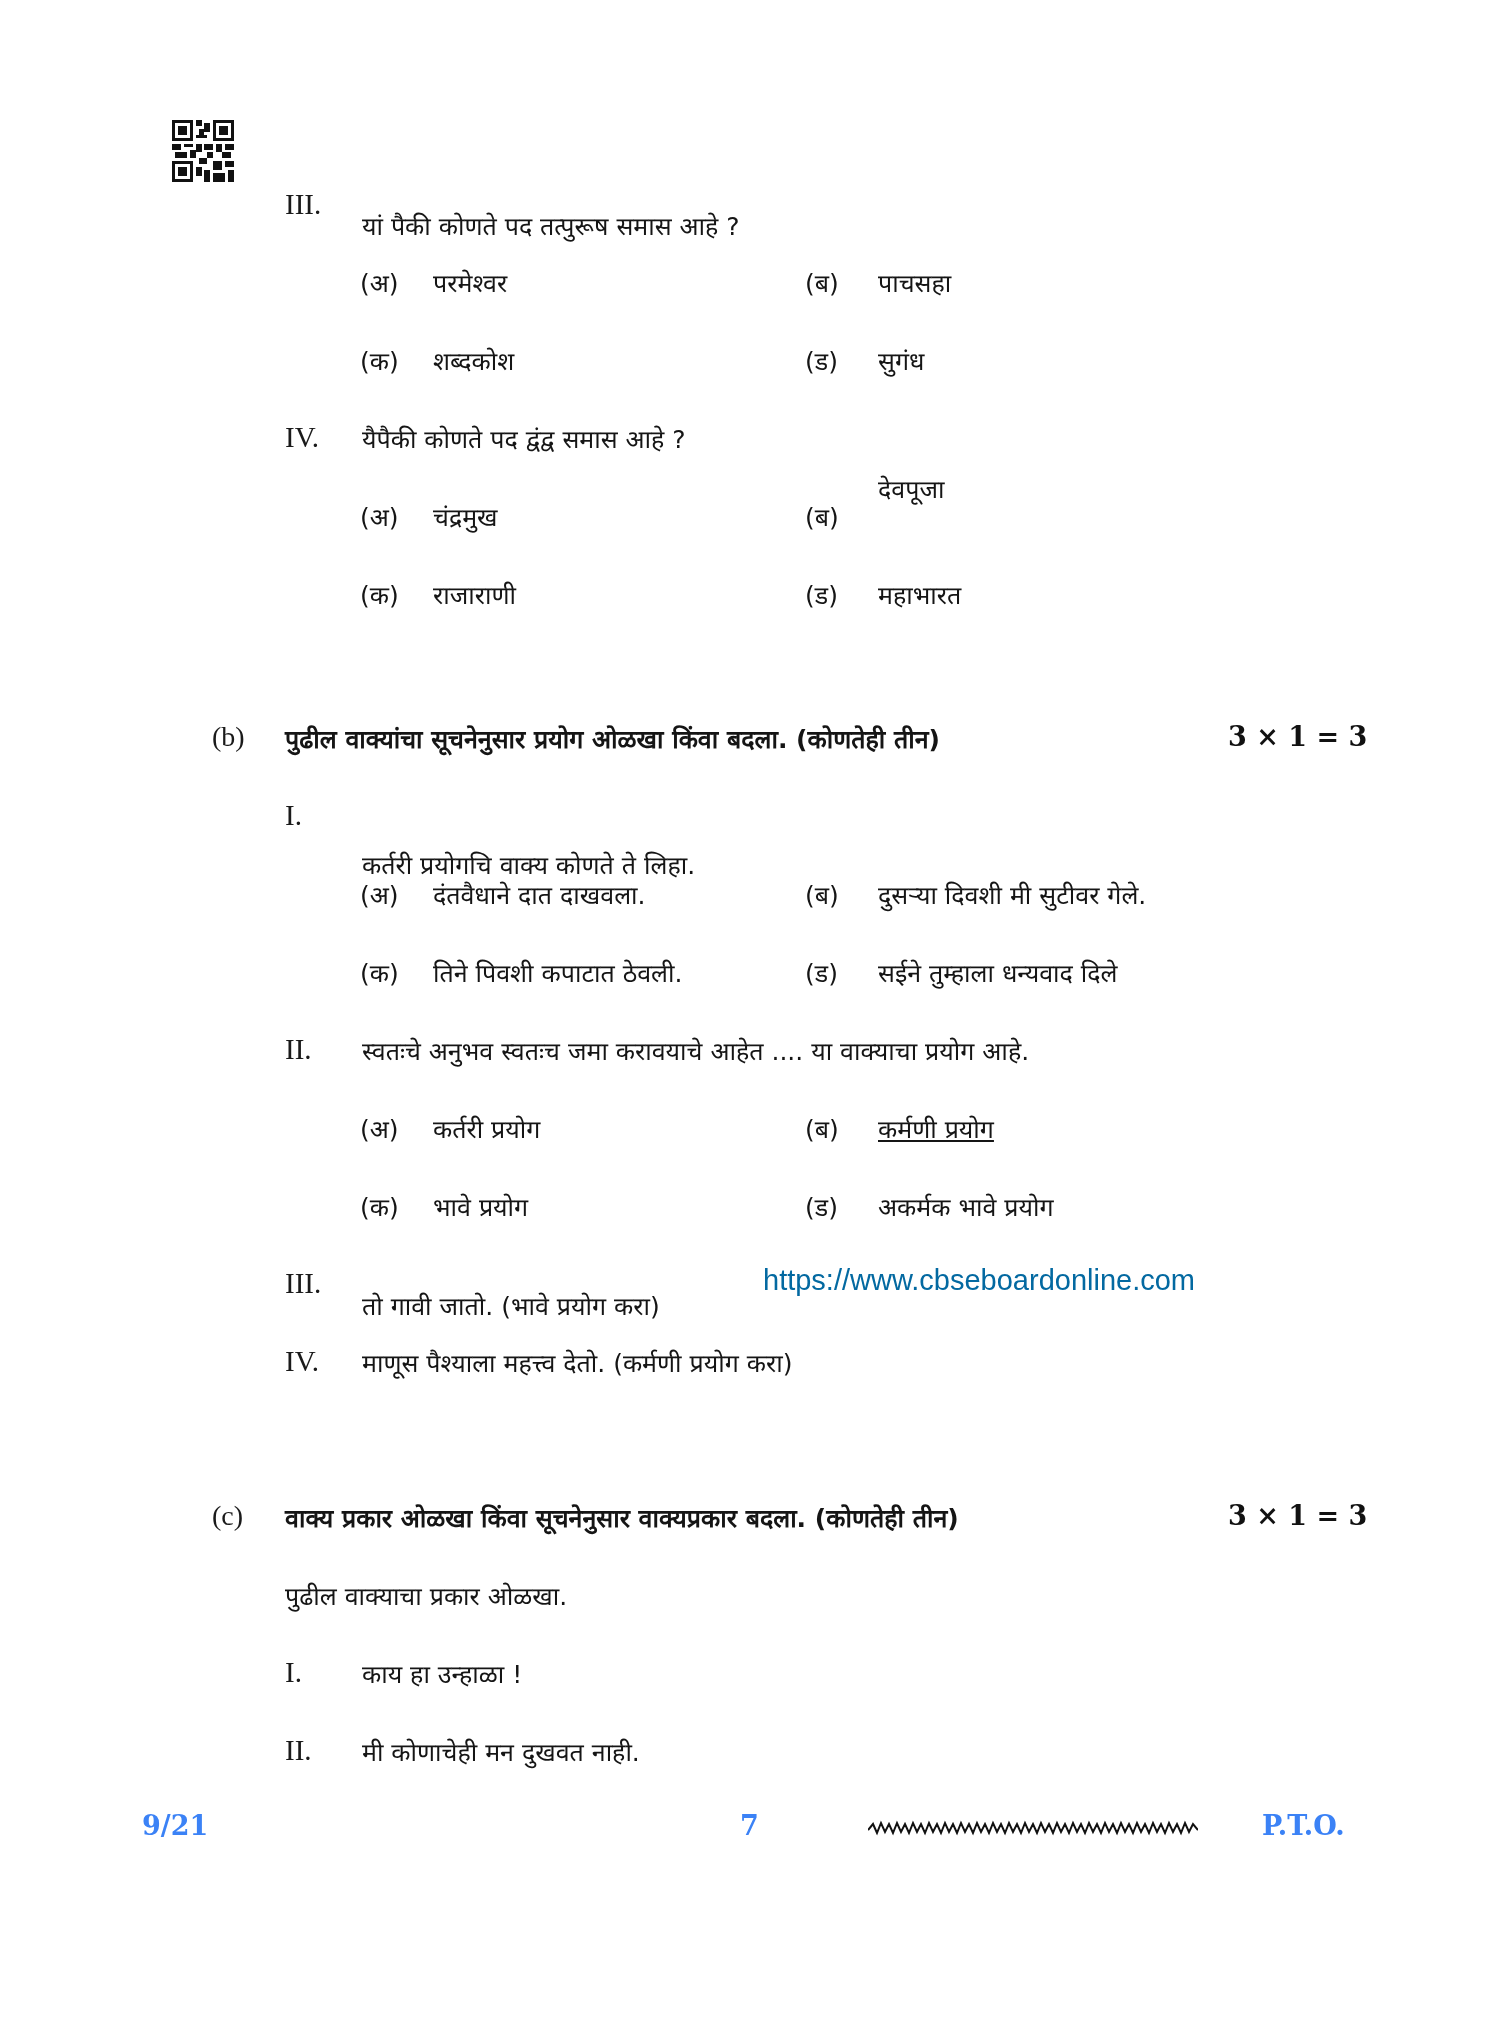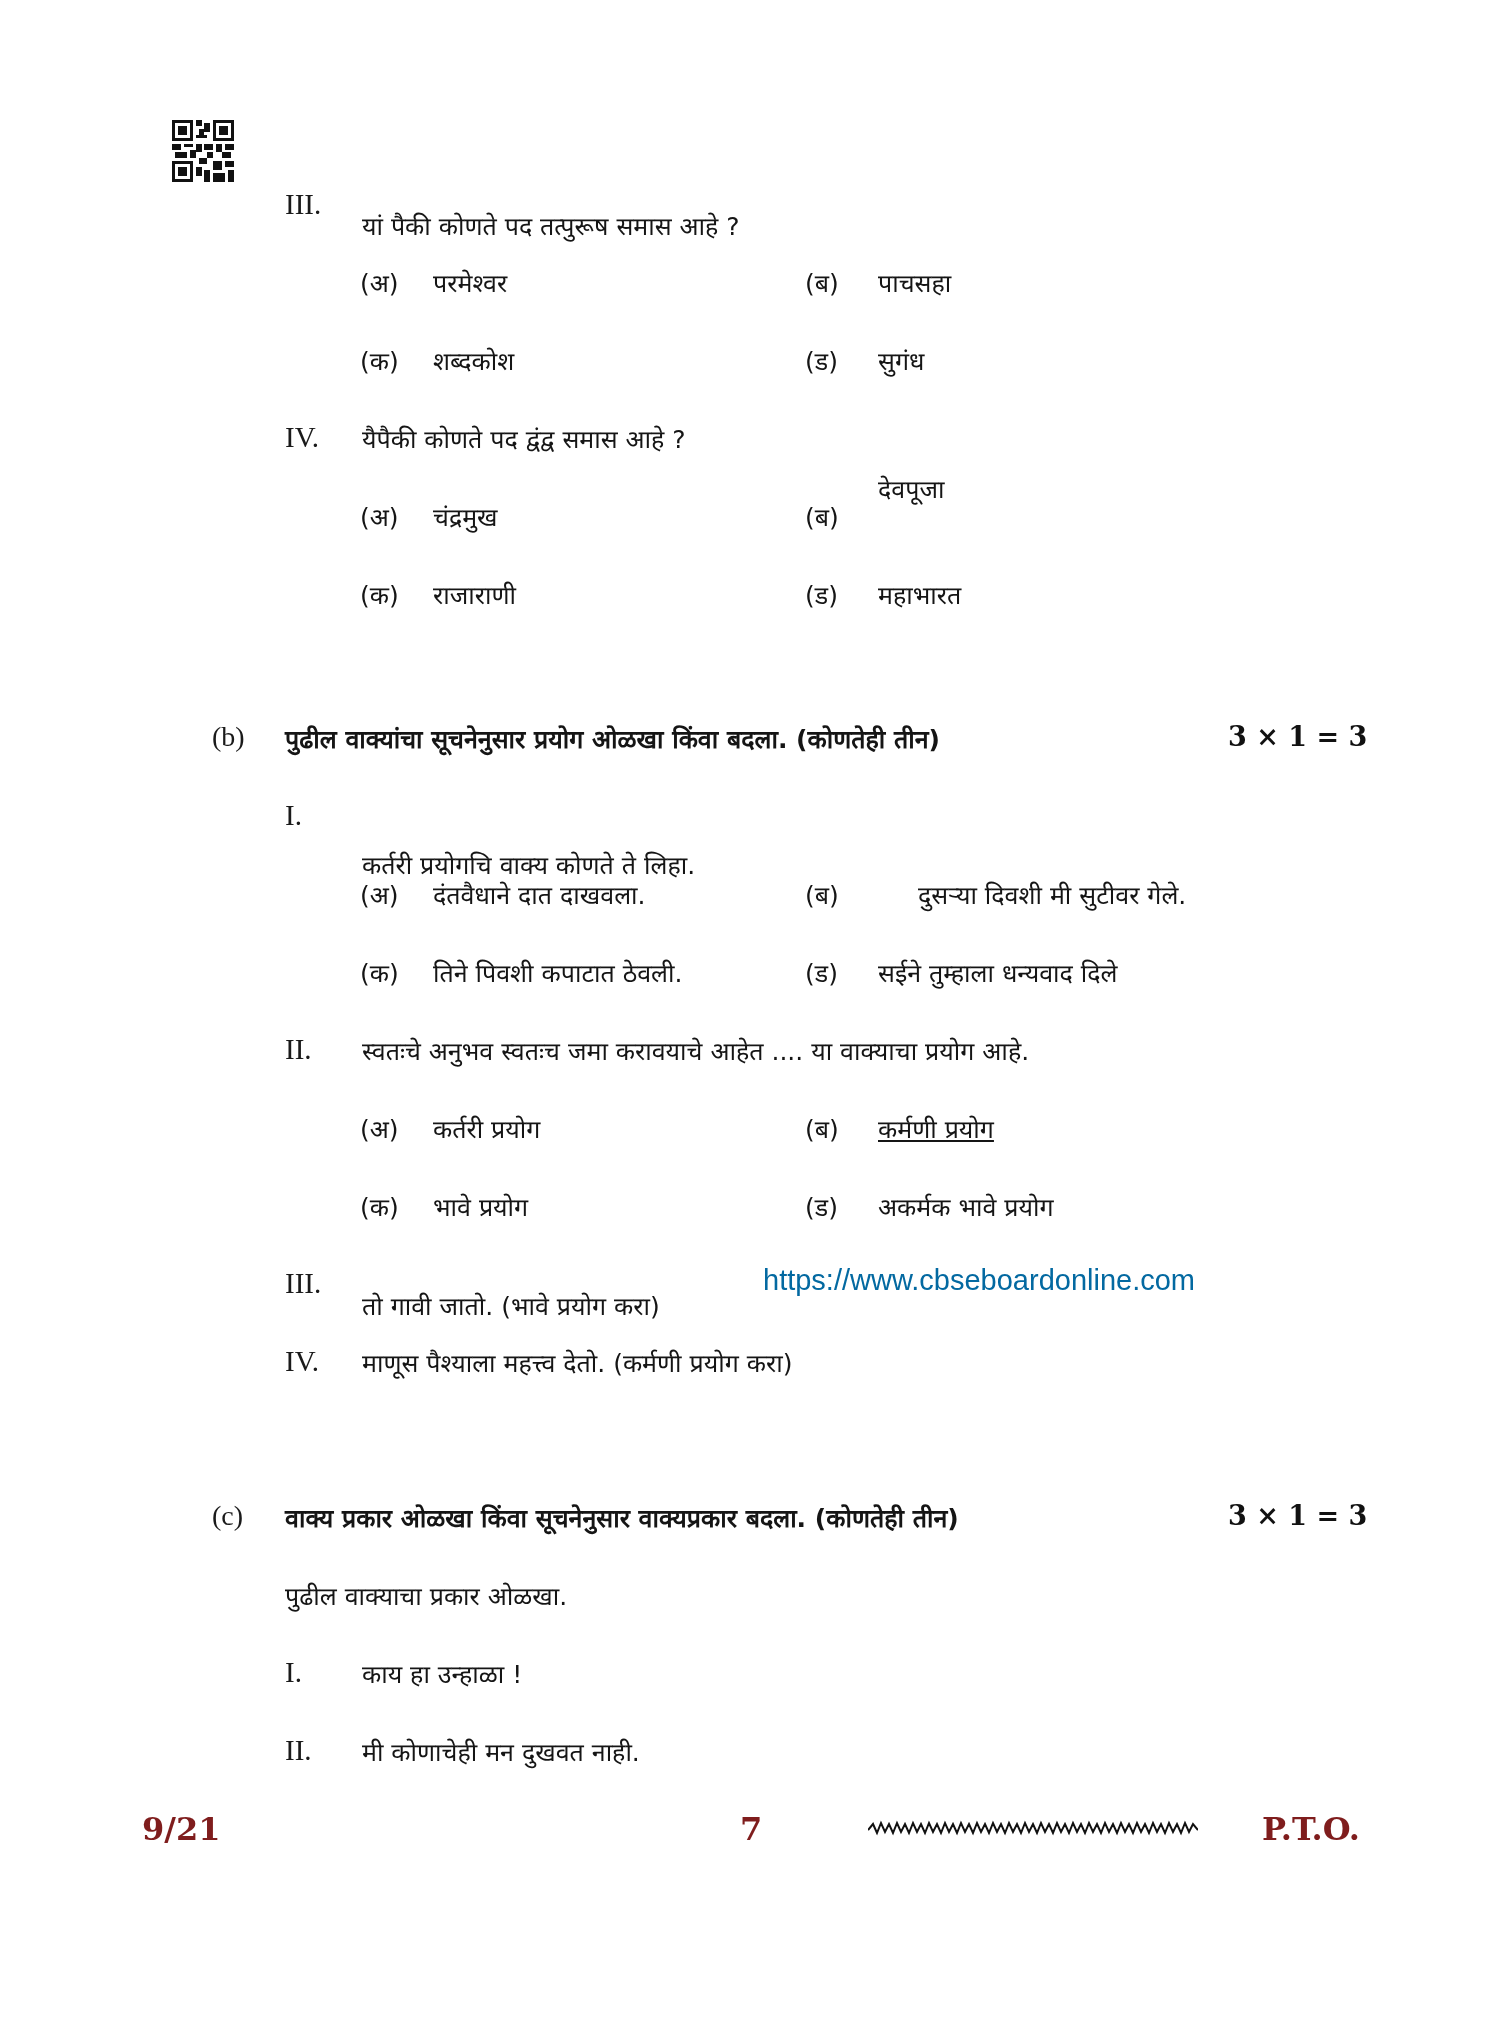--- a/index.html
+++ b/index.html
@@ -50,23 +50,23 @@
       font-weight: bold;
       color: #111111;
     }
     .url {
       font-family: "Liberation Sans", sans-serif;
       font-size: 29px;
       color: #0369a1;
     }
     .footer-code, .footer-pto, .footer-page {
       font-family: "DejaVu Serif", serif;
-      font-size: 32px;
+      font-size: 27px;
       font-weight: bold;
-      color: #7f1d1d;
+      color: #3b82f6;
     }
     .wavy {
       position: absolute;
       left: 868px;
       top: 1818px;
       width: 330px;
       height: 20px;
     }
   </style>
 </head>
@@ -135,21 +135,21 @@
 <div class="abs sec-label" style="left:212px; top:721px;">(b)</div>
 <div class="abs mr bold" style="left:285px; top:721px;">पुढील वाक्यांचा सूचनेनुसार प्रयोग ओळखा किंवा बदला. (कोणतेही तीन)</div>
 <div class="abs marks" style="left:1228px; top:721px;">3 × 1 = 3</div>
 
 <div class="abs roman" style="left:285px; top:799px;">I.</div>
 <div class="abs mr" style="left:362px; top:799px;margin-top:48px;">कर्तरी प्रयोगचि वाक्य कोणते ते लिहा.</div>
 
 <div class="abs opt-label" style="left:360px; top:877px;">(अ)</div>
 <div class="abs mr" style="left:433px; top:877px;">दंतवैधाने दात दाखवला.</div>
 <div class="abs opt-label" style="left:805px; top:877px;">(ब)</div>
-<div class="abs mr" style="left:878px; top:877px;margin-left:40px;">दुसऱ्या दिवशी मी सुटीवर गेले.</div>
+<div class="abs mr" style="left:878px; top:877px;">दुसऱ्या दिवशी मी सुटीवर गेले.</div>
 
 <div class="abs opt-label" style="left:360px; top:955px;">(क)</div>
 <div class="abs mr" style="left:433px; top:955px;">तिने पिवशी कपाटात ठेवली.</div>
 <div class="abs opt-label" style="left:805px; top:955px;">(ड)</div>
 <div class="abs mr" style="left:878px; top:955px;">सईने तुम्हाला धन्यवाद दिले</div>
 
 <div class="abs roman" style="left:285px; top:1033px;">II.</div>
 <div class="abs mr" style="left:362px; top:1033px;">स्वतःचे अनुभव स्वतःच जमा करावयाचे आहेत .... या वाक्याचा प्रयोग आहे.</div>
 
 <div class="abs opt-label" style="left:360px; top:1111px;">(अ)</div>

